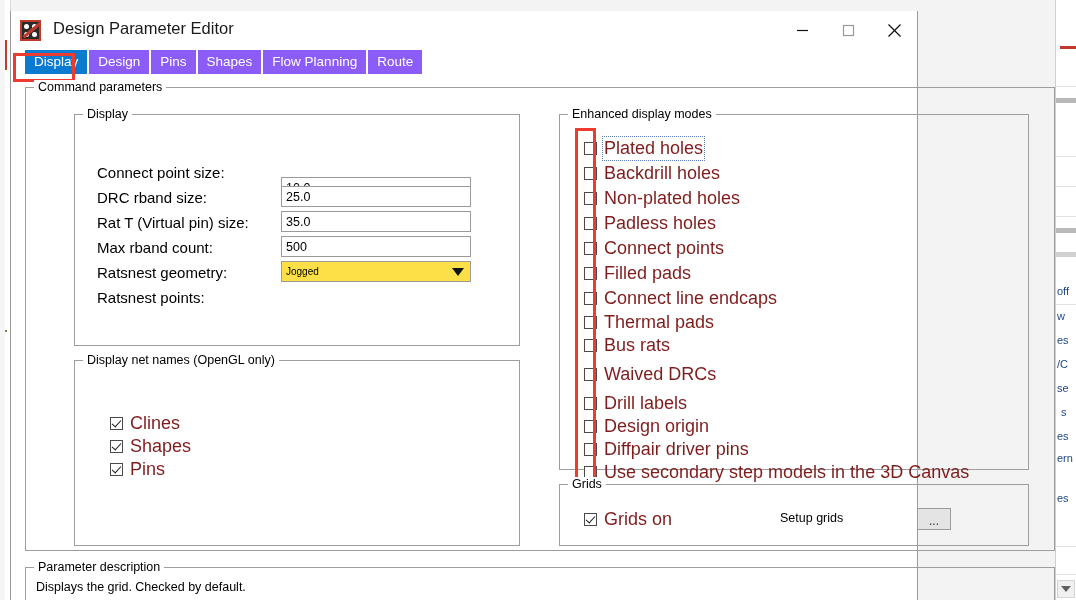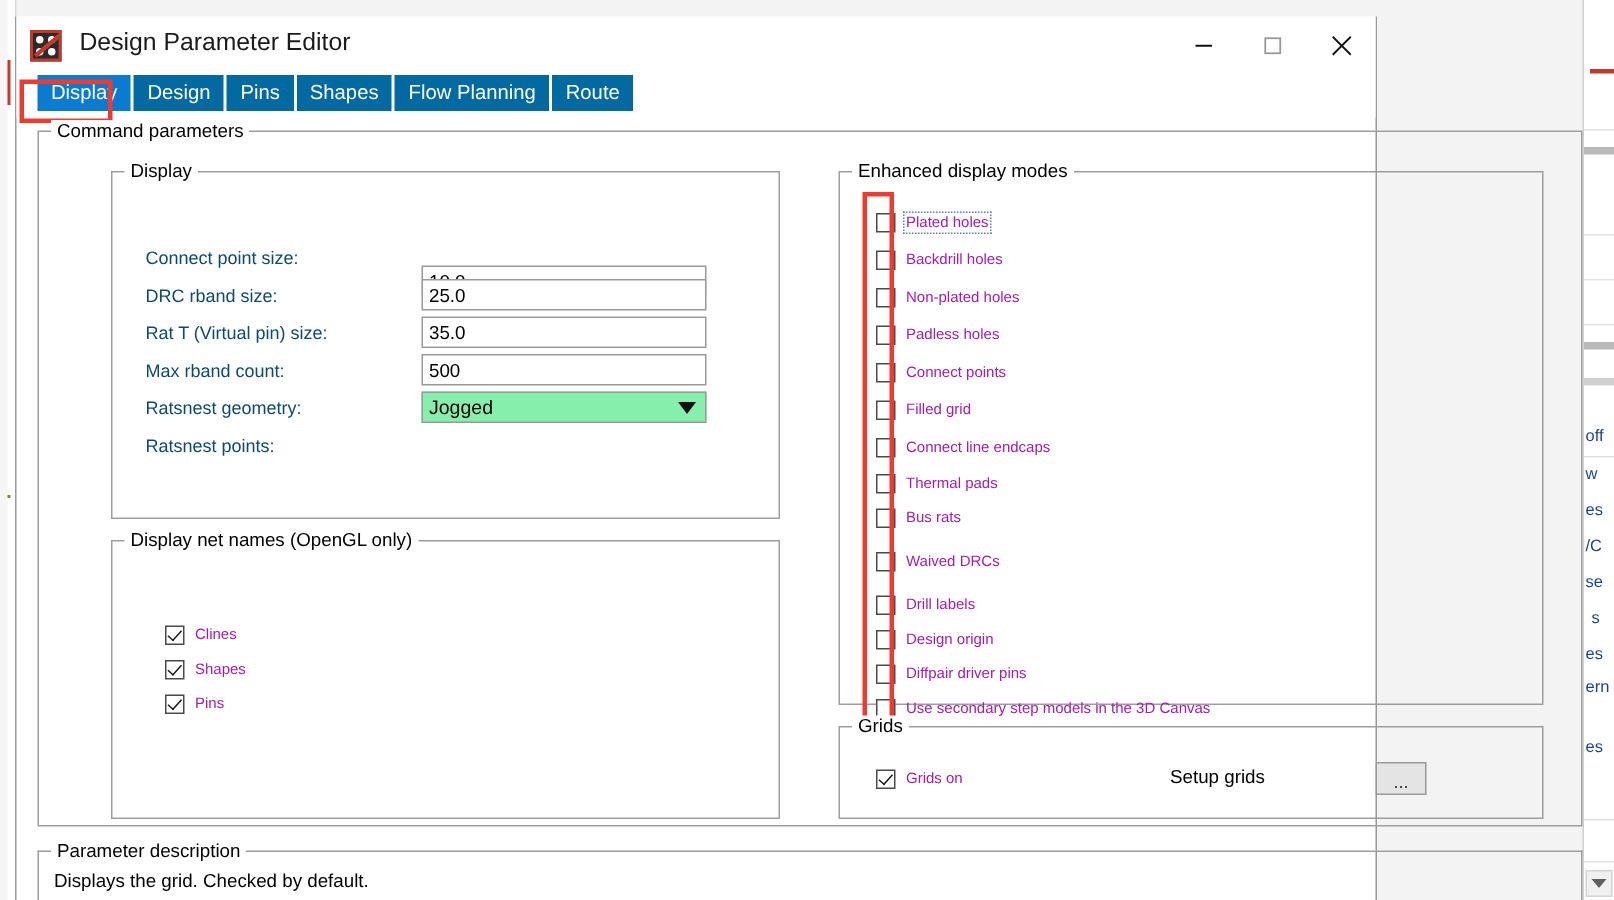--- a/index.html
+++ b/index.html
@@ -47,59 +47,59 @@
             font-family:"Liberation Sans",sans-serif;}
   .winbtns{position:absolute;right:0;top:0;height:39px;display:flex;}
   .winbtn{width:46px;height:39px;display:flex;align-items:center;justify-content:center;
           cursor:default;}
   .winbtn svg{display:block;}
 
   
   .tabstrip{position:absolute;left:0;top:39px;height:28px;width:100%;display:flex;
             align-items:flex-start;padding-left:14px;box-sizing:border-box;background:#ffffff;}
   .tab{height:24px;line-height:24px;padding:0 9px;font-size:13.5px;color:#ffffff;
-       background:#0369a1;margin-right:2px;white-space:nowrap;}
+       background:#8b5cf6;margin-right:2px;white-space:nowrap;}
   .tab.active{background:#0b7ad1;}
   .tab-highlight{position:absolute;left:2px;top:3px;width:62px;height:29px;
        border:3px solid #ef3b2f;box-sizing:border-box;pointer-events:none;}
 
   
   .grp{position:absolute;border:1px solid #9e9e9e;box-sizing:border-box;}
   .grp>.legend{position:absolute;top:-8px;left:8px;background:#ffffff;padding:0 4px;
        font-size:12.5px;color:#000;white-space:nowrap;}
 
   #cmdparams{left:14px;top:76px;width:1030px;height:464px;}
 
   
   #display-grp{left:48px;top:26px;width:446px;height:232px;}
   .row{position:absolute;left:0;height:22px;display:flex;align-items:center;}
-  .lbl{font-size:12px;color:#0c4a6e;white-space:nowrap;}
+  .lbl{font-size:15px;color:#000000;white-space:nowrap;}
   .field{position:absolute;width:190px;height:21px;border:1px solid #9a9a9a;background:#fff;
          box-sizing:border-box;font-size:12.5px;color:#000;padding:2px 4px;
          font-family:"Liberation Sans",sans-serif;outline:none;}
-  .combo{position:absolute;width:190px;height:21px;border:1px solid #9a9a9a;background:#86efac;
+  .combo{position:absolute;width:190px;height:21px;border:1px solid #9a9a9a;background:#fde047;
          box-sizing:border-box;display:flex;align-items:center;justify-content:space-between;
-         padding:0 6px 0 4px;font-size:13px;}
+         padding:0 6px 0 4px;font-size:10px;}
   .caret{width:0;height:0;border-left:6px solid transparent;border-right:6px solid transparent;
          border-top:8px solid #111;}
 
   
   #netnames-grp{left:48px;top:272px;width:446px;height:186px;}
 
   
   #enh-grp{left:533px;top:26px;width:470px;height:356px;}
   
   #grids-grp{left:533px;top:396px;width:470px;height:62px;}
 
   .cbrow{position:absolute;display:flex;align-items:center;height:18px;}
   .cbox{width:13px;height:13px;border:1px solid #4a4a4a;background:#fff;box-sizing:border-box;
         position:relative;flex:none;}
   .cbox.checked:after{content:"";position:absolute;left:3px;top:0px;width:4px;height:8px;
         border:solid #1a1a1a;border-width:0 1.6px 1.6px 0;transform:rotate(42deg);}
-  .cbl{margin-left:7px;font-size:10px;color:#a21caf;white-space:nowrap;}
+  .cbl{margin-left:7px;font-size:18px;color:#7f1d1d;white-space:nowrap;}
   .cbl.focused{outline:1px dotted #5a7fb5;outline-offset:1px;}
 
   .redbox{position:absolute;border:3px solid #ef3b2f;box-sizing:border-box;pointer-events:none;}
 
   .dots-btn{position:absolute;width:34px;height:22px;background:#e4e4e4;border:1px solid #9a9a9a;
         box-sizing:border-box;font-size:12px;color:#333;display:flex;align-items:flex-end;
         justify-content:center;padding-bottom:1px;}
 
   #paramdesc{left:14px;top:556px;width:1030px;height:44px;border-bottom:none;}
   #paramdesc .legend{color:#000;}
@@ -255,21 +255,21 @@
         <div class="cbrow" style="top:99px;left:24px">
           <span class="cbox"></span>
           <span class="cbl">Padless holes</span>
         </div>
         <div class="cbrow" style="top:124px;left:24px">
           <span class="cbox"></span>
           <span class="cbl">Connect points</span>
         </div>
         <div class="cbrow" style="top:149px;left:24px">
           <span class="cbox"></span>
-          <span class="cbl">Filled grid</span>
+          <span class="cbl">Filled pads</span>
         </div>
         <div class="cbrow" style="top:174px;left:24px">
           <span class="cbox"></span>
           <span class="cbl">Connect line endcaps</span>
         </div>
         <div class="cbrow" style="top:198px;left:24px">
           <span class="cbox"></span>
           <span class="cbl">Thermal pads</span>
         </div>
         <div class="cbrow" style="top:221px;left:24px">

